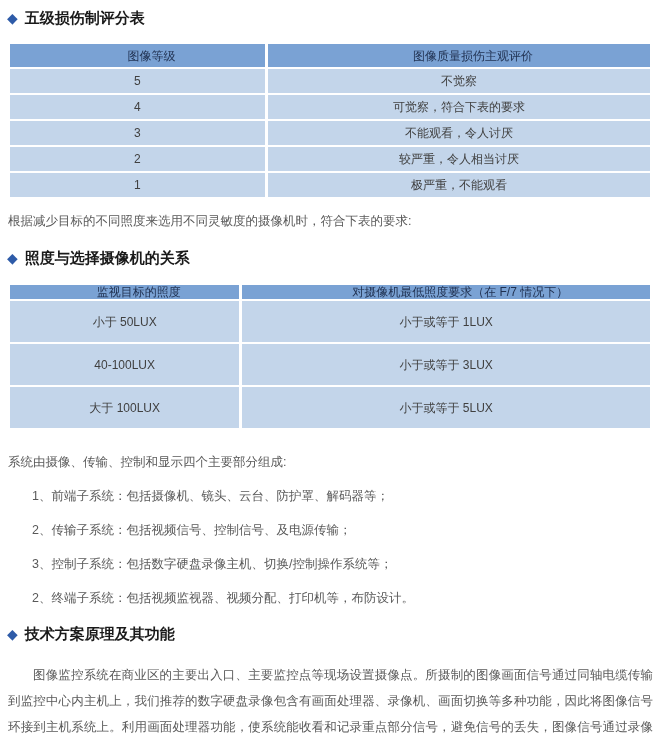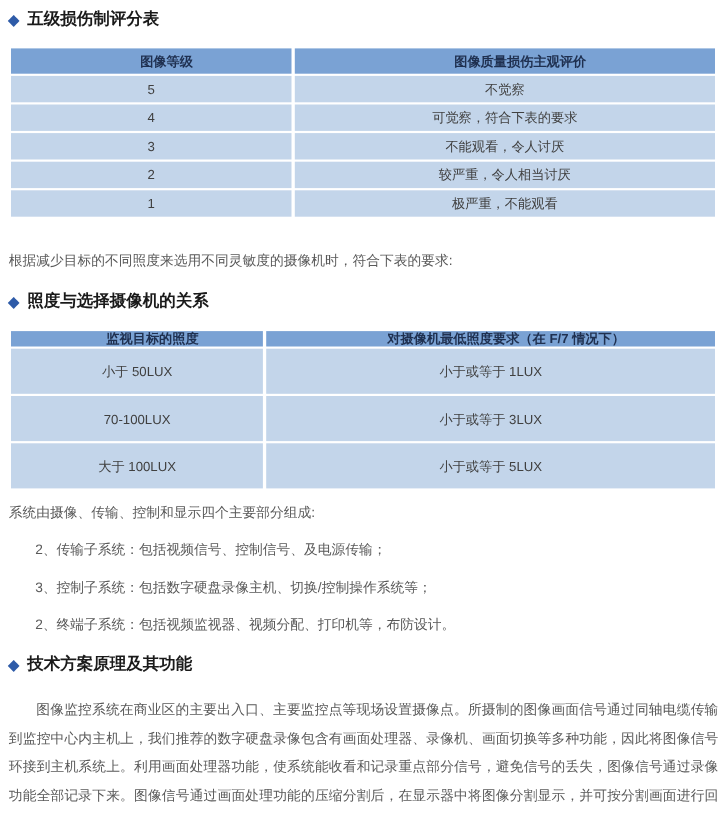--- a/index.html
+++ b/index.html
@@ -25,33 +25,33 @@
   }
   .diamond{color:var(--accent);font-size:14px;line-height:1;}
   table{
     width:646px;border-collapse:separate;border-spacing:3px 2px;
     table-layout:fixed;
   }
   th,td{
     text-align:center;vertical-align:middle;
     font-size:12px;line-height:14px;padding:0 4px;
   }
-  th{background:var(--th-bg);color:var(--th-text);font-weight:bold;height:23px;padding-left:32px;}
+  th{background:var(--th-bg);color:var(--th-text);font-weight:normal;height:23px;padding-left:32px;}
   td{background:var(--td-bg);color:var(--td-text);}
   .t1 col.c1{width:40%;}
   .t2 col.c1{width:36%;}
   .t1 td{height:24px;}
   .t2 th{height:14px;}
   .t2 td{height:41px;}
-  .note{font-size:12.5px;color:var(--body-text);line-height:16px;margin:30px 0 0 1px;}
+  .note{font-size:12.5px;color:var(--body-text);line-height:16px;margin:14px 0 0 1px;}
   .mt-title1{margin-top:2px;}
   .mt-title2{margin-top:19px;margin-bottom:15px;}
   .mt-title3{margin-top:15px;margin-bottom:10px;}
   .t1-wrap{margin-top:14px;}
-  .list{margin:12px 0 0 1px;}
+  .list{margin:24px 0 0 1px;}
   .list-item{
     font-size:12.5px;color:var(--body-text);
     margin:0 0 18px 24px;line-height:16px;
   }
   .body-para{
     font-size:12.5px;color:var(--body-text);
     line-height:26px;text-align:justify;text-indent:2em;
     margin:18px 0 0 1px;
   }
 </style>
@@ -113,32 +113,33 @@
   <tbody>
       <tr>
     <th>监视目标的照度</th>
     <th>对摄像机最低照度要求（在 F/7 情况下）</th>
   </tr>
   <tr>
     <td>小于 50LUX</td>
     <td>小于或等于 1LUX</td>
   </tr>
   <tr>
-    <td>70-100LUX</td>
+    <td>40-100LUX</td>
     <td>小于或等于 3LUX</td>
   </tr>
   <tr>
     <td>大于 100LUX</td>
     <td>小于或等于 5LUX</td>
   </tr>
 </tbody>
   </table>
 
 <div class="list">
   <p class="note" style="margin:0 0 18px 0;">系统由摄像、传输、控制和显示四个主要部分组成:</p>
+  <p class="list-item">1、前端子系统：包括摄像机、镜头、云台、防护罩、解码器等；</p>
   <p class="list-item">2、传输子系统：包括视频信号、控制信号、及电源传输；</p>
   <p class="list-item">3、控制子系统：包括数字硬盘录像主机、切换/控制操作系统等；</p>
   <p class="list-item">2、终端子系统：包括视频监视器、视频分配、打印机等，布防设计。</p>
 </div>
 
 <div class="heading mt-title3">
   <span class="diamond">◆</span>
   <span>技术方案原理及其功能</span>
 </div>
 

